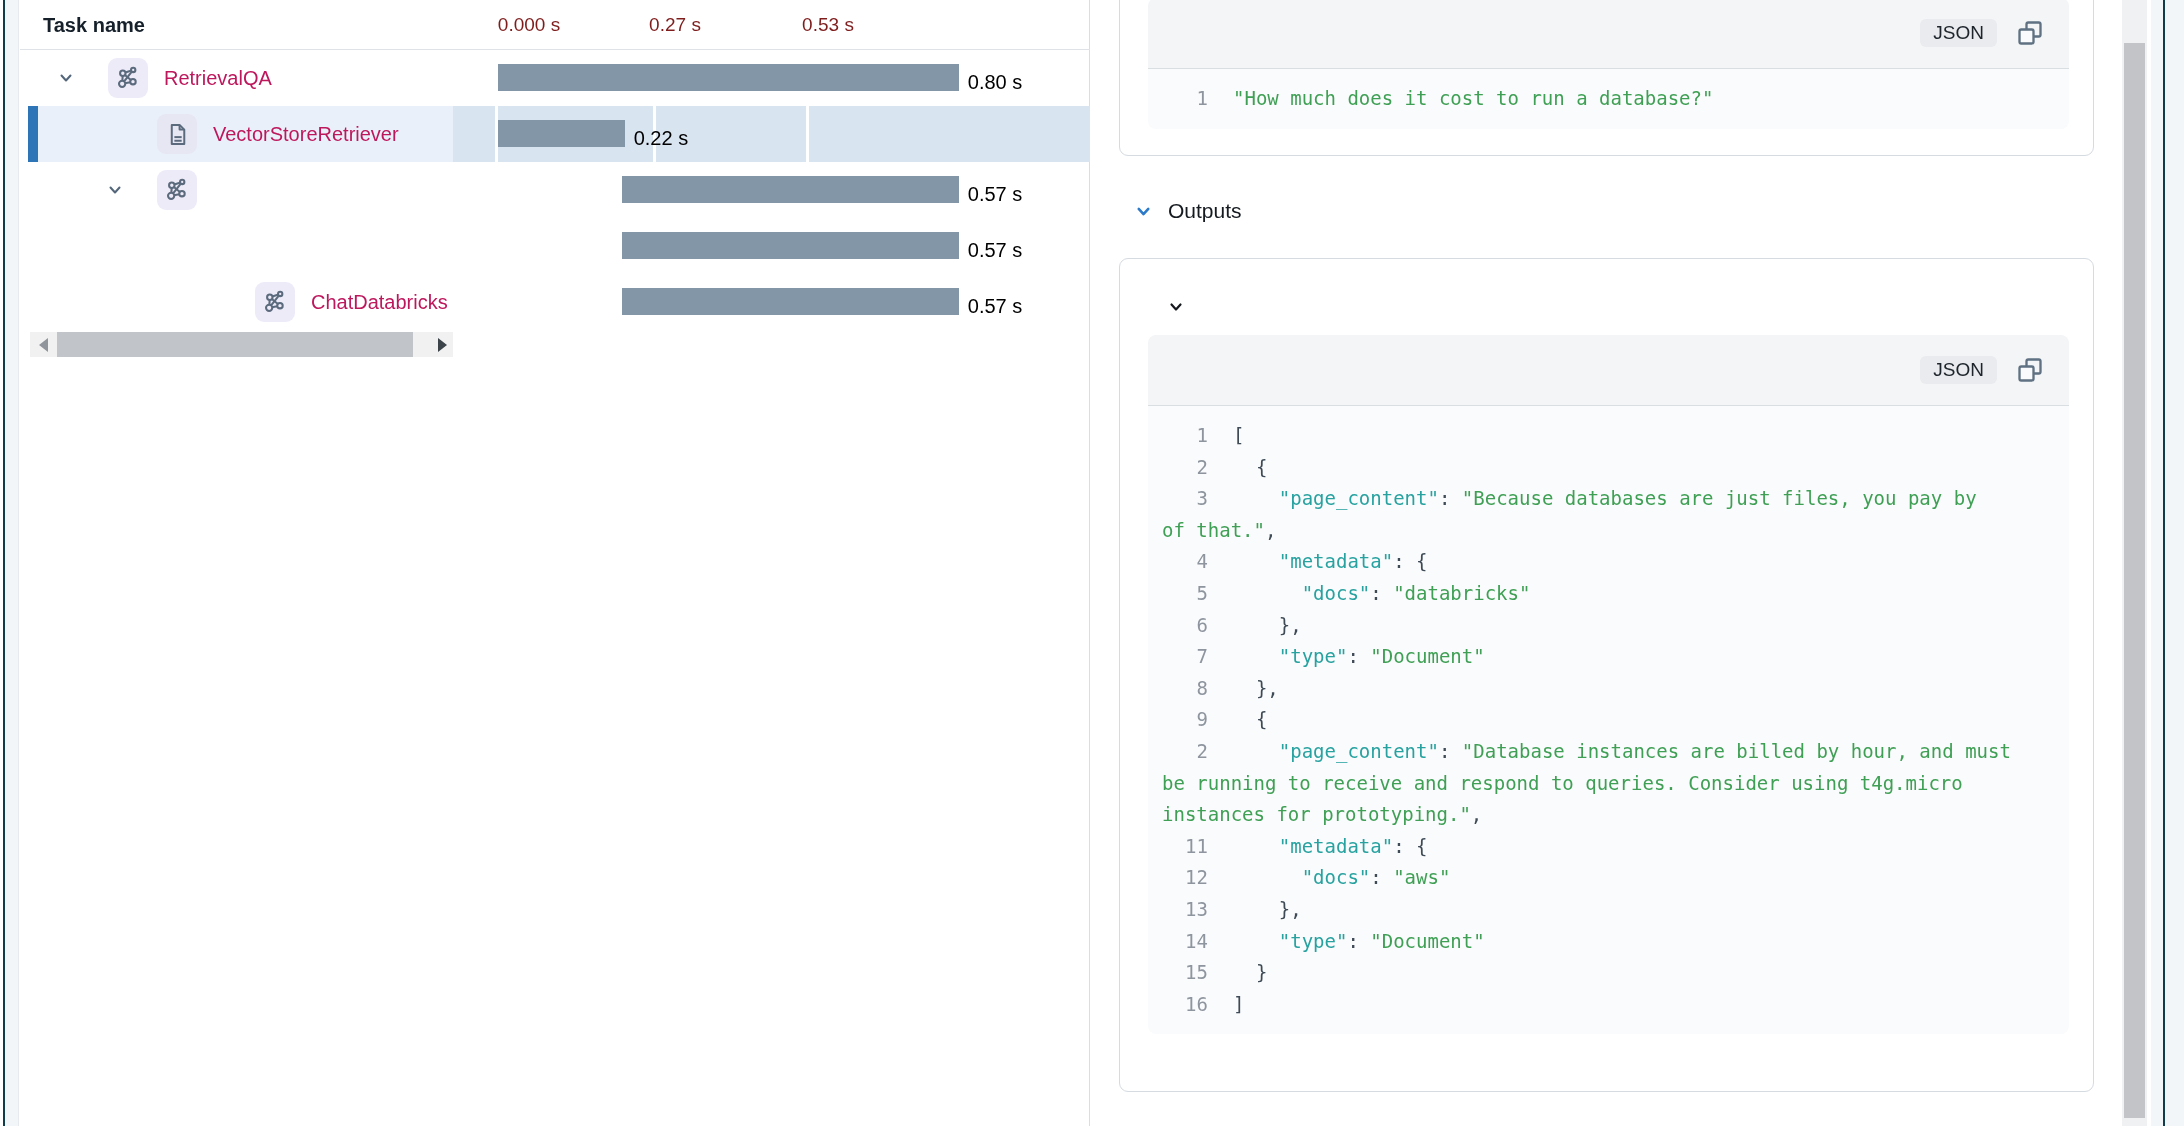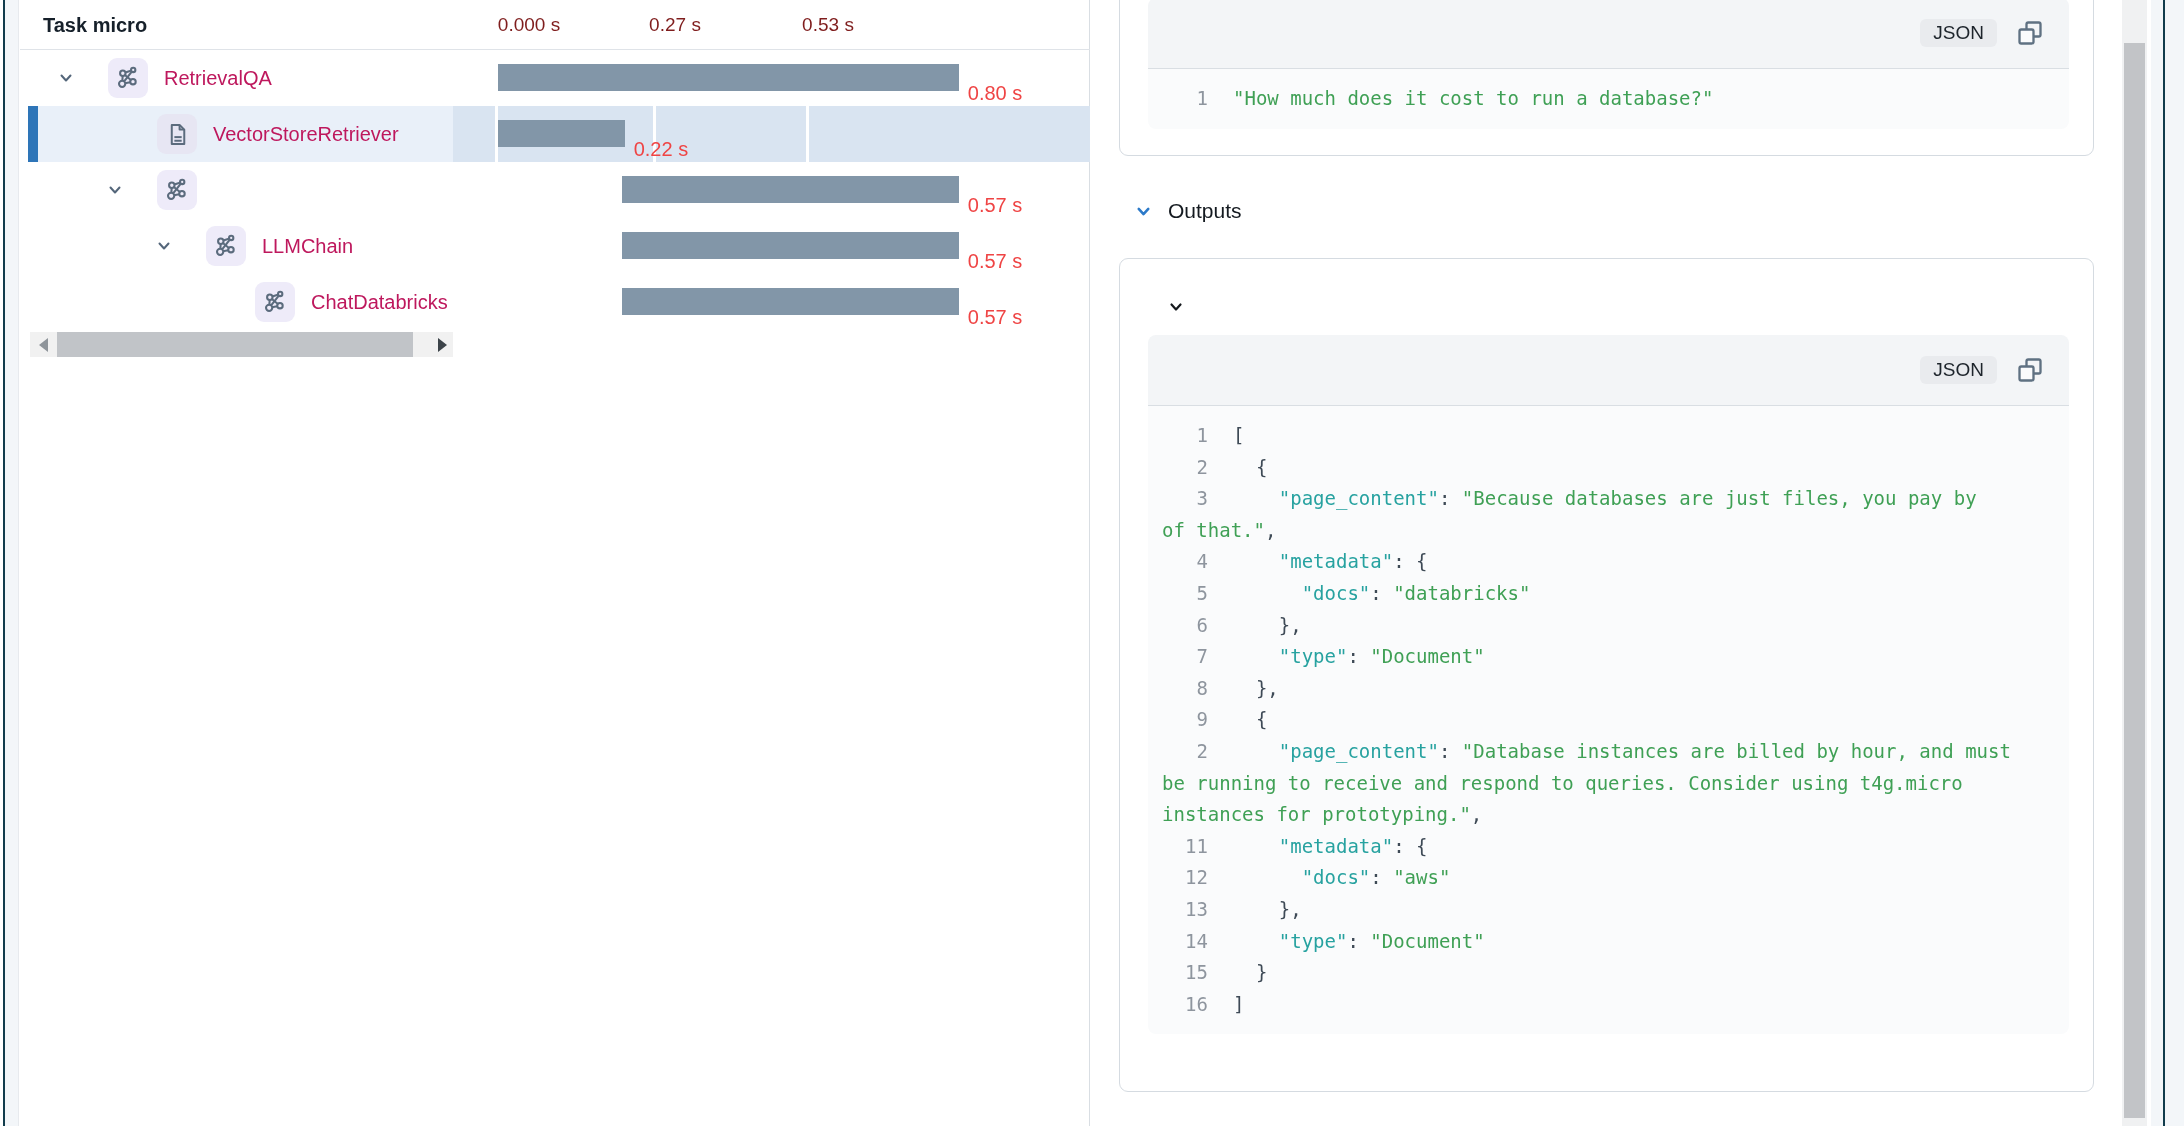--- a/index.html
+++ b/index.html
@@ -28,22 +28,22 @@
   .gridline { position:absolute; top:0; width:3px; height:56px; background:#ffffff; }
   .name-area { position:absolute; left:0; top:0; width:433px; height:56px; overflow:hidden; }
   .tree-chevron { position:absolute; top:20px; width:16px; height:16px; }
   .span-icon { position:absolute; top:8px; width:40px; height:40px; border-radius:9px;
     display:flex; align-items:center; justify-content:center; }
   .span-icon.chain { background:#eeebf9; }
   .span-icon.document { background:#e7e6f3; }
   .task-label { position:absolute; top:0; height:56px; display:flex; align-items:center;
     font-size:20px; color:#be185d; white-space:nowrap; }
   .bar { position:absolute; top:14px; height:27px; background:#8296a8; }
-  .dur-label { position:absolute; top:15px; height:56px; display:flex; align-items:center;
-    font-size:20px; color:#ef4444; white-space:nowrap; }
+  .dur-label { position:absolute; top:4px; height:56px; display:flex; align-items:center;
+    font-size:20px; color:#000000; white-space:nowrap; }
 
   
   #h-scrollbar { position:absolute; left:10px; top:332px; width:423px; height:25px; background:#f1f1f1; }
   #h-thumb { position:absolute; left:27px; top:0; width:356px; height:25px; background:#c1c4c8; }
   .h-arrow { position:absolute; top:6px; width:0; height:0; border-top:7px solid transparent; border-bottom:7px solid transparent; }
   #h-arrow-left  { left:9px;  border-right:9px solid #8f959b; }
   #h-arrow-right { right:6px; border-left:9px solid #3c4349; }
 
   
   #right-pane { left:1091px; top:0; width:1031px; height:1126px; background:#fff; }
@@ -80,21 +80,21 @@
 </head>
 <body>
 
 <div class="abs" id="edge-left-dark"></div>
 <div class="abs" id="edge-left-strip"></div>
 <div class="abs" id="edge-right-strip"></div>
 <div class="abs" id="edge-right-dark"></div>
 
 <div class="abs" id="left-panel">
   <div id="gantt-header">
-    <div id="task-name-label">Task micro</div>
+    <div id="task-name-label">Task name</div>
     <div id="ticks-container">
         <div class="tick-label" style="left: 509px;">0.000 s</div>
         <div class="tick-label" style="left: 655px;">0.27 s</div>
         <div class="tick-label" style="left: 808px;">0.53 s</div>
       </div>
   </div>
   <div id="rows-container">
       <div class="g-row" style="top: 50px;">
         <div class="name-area">
           <span class="tree-chevron" style="left:38px"><svg width="16" height="16" viewBox="0 0 16 16" fill="none" stroke="#54667a" stroke-width="2" stroke-linecap="round" stroke-linejoin="round">
@@ -155,39 +155,20 @@
               <circle cx="16.8" cy="4.6" r="2" fill="#eeebf9"></circle>
               <circle cx="6.6" cy="17.4" r="2.9" fill="#eeebf9"></circle>
               <circle cx="16.6" cy="15.4" r="2.5" fill="#eeebf9"></circle>
             </svg>
           </span>
         </div>
         <div class="bar" style="left:602.4px;width:336.4px"></div>
         <span class="dur-label" style="left:947.8px">0.57 s</span>
       </div>
       <div class="g-row" style="top: 218px;">
-        <div class="name-area">
-          <span class="tree-chevron" style="left:136px"><svg width="16" height="16" viewBox="0 0 16 16" fill="none" stroke="#54667a" stroke-width="2" stroke-linecap="round" stroke-linejoin="round">
-              <polyline points="3.5,5.5 8,10.5 12.5,5.5"></polyline>
-            </svg></span>
-          <span class="span-icon chain" style="left:186px">
-            <svg width="26" height="26" viewBox="0 0 24 24" fill="none" stroke="#5b6b7d" stroke-width="1.9">
-              <line x1="7.2" y1="7.6" x2="16.8" y2="4.6"></line>
-              <line x1="7.2" y1="7.6" x2="6.6" y2="17.4"></line>
-              <line x1="16.8" y1="4.6" x2="6.6" y2="17.4"></line>
-              <line x1="7.2" y1="7.6" x2="16.6" y2="15.4"></line>
-              <line x1="6.6" y1="17.4" x2="16.6" y2="15.4"></line>
-              <circle cx="7.2" cy="7.6" r="2.5" fill="#eeebf9"></circle>
-              <circle cx="16.8" cy="4.6" r="2" fill="#eeebf9"></circle>
-              <circle cx="6.6" cy="17.4" r="2.9" fill="#eeebf9"></circle>
-              <circle cx="16.6" cy="15.4" r="2.5" fill="#eeebf9"></circle>
-            </svg>
-          </span>
-          <span class="task-label" style="left:242px">LLMChain</span>
-        </div>
         <div class="bar" style="left:602.4px;width:336.4px"></div>
         <span class="dur-label" style="left:947.8px">0.57 s</span>
       </div>
       <div class="g-row" style="top: 274px;">
         <div class="name-area">
           <span class="span-icon chain" style="left:235px">
             <svg width="26" height="26" viewBox="0 0 24 24" fill="none" stroke="#5b6b7d" stroke-width="1.9">
               <line x1="7.2" y1="7.6" x2="16.8" y2="4.6"></line>
               <line x1="7.2" y1="7.6" x2="6.6" y2="17.4"></line>
               <line x1="16.8" y1="4.6" x2="6.6" y2="17.4"></line>

